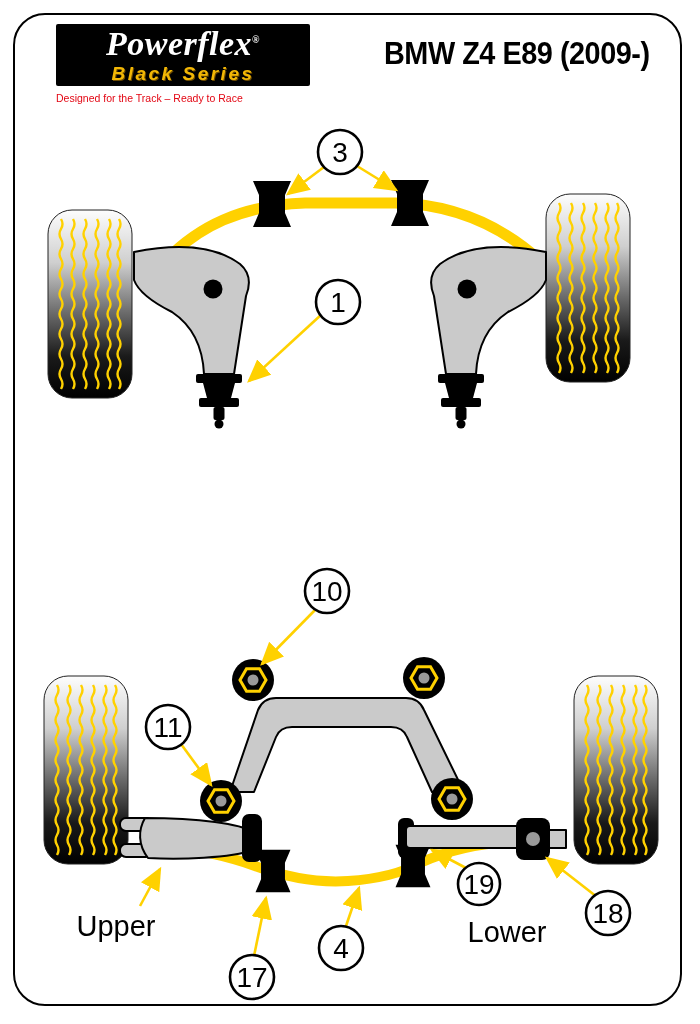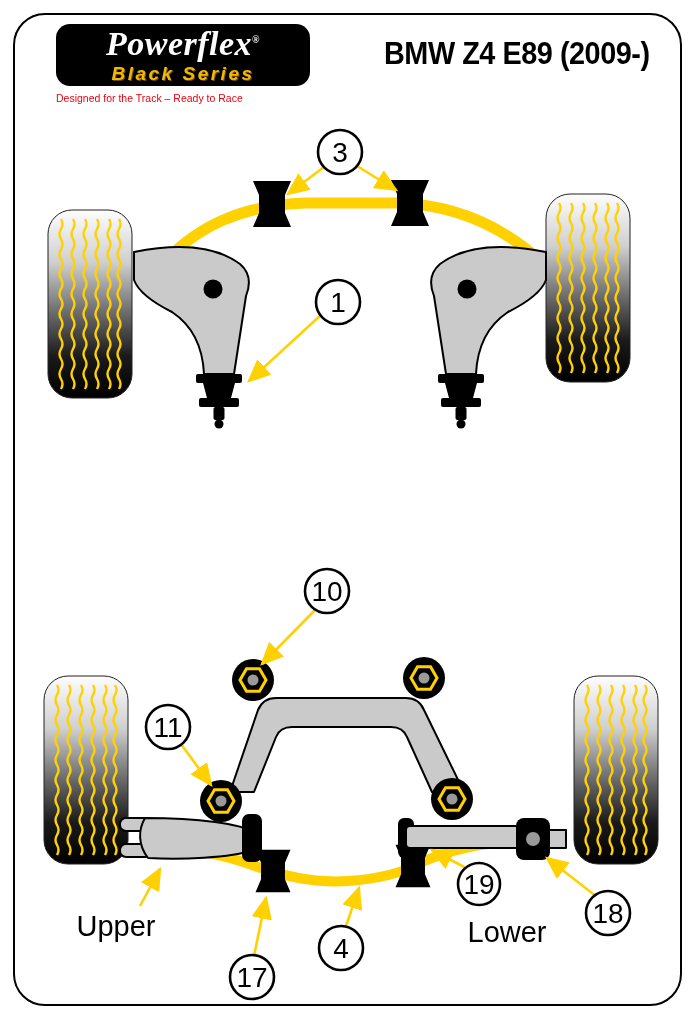--- a/index.html
+++ b/index.html
@@ -1,21 +1,21 @@
 <!DOCTYPE html>
 <html><head>
 <meta charset="utf-8">
 <style>
   html,body{margin:0;padding:0;background:#fff;}
   .page{position:relative;width:700px;height:1024px;overflow:hidden;background:#fff;
         font-family:"Liberation Sans",sans-serif;}
   .frame{position:absolute;left:13px;top:13px;width:669px;height:993px;
          border:2.5px solid #000;border-radius:32px;box-sizing:border-box;}
   .logo{position:absolute;left:56px;top:24px;width:254px;height:62px;background:#000;
-        border-radius:14px;display:flex;flex-direction:column;align-items:center;justify-content:center;}
+        border-radius:2px;display:flex;flex-direction:column;align-items:center;justify-content:center;}
   .brand{font-family:"Liberation Serif",serif;font-style:italic;font-weight:700;color:#fff;
          font-size:34px;line-height:1;letter-spacing:.5px;white-space:nowrap;}
   .brand sup{font-size:10px;font-style:normal;}
   .series{font-family:"Liberation Sans",sans-serif;font-style:italic;font-weight:700;color:#F2B705;
           font-size:19px;letter-spacing:2.5px;line-height:1;margin-top:3px;
           text-shadow:1px 1px 0 #6b4a00;white-space:nowrap;}
   .tagline{position:absolute;left:56px;top:92px;width:254px;text-align:left;color:#E30613;
            font-size:10.5px;font-weight:400;white-space:nowrap;}
   .title{position:absolute;right:50px;top:36px;margin:0;font-size:31px;font-weight:700;
          letter-spacing:-.5px;transform:scaleX(.93);transform-origin:100% 0;color:#000;white-space:nowrap;}

